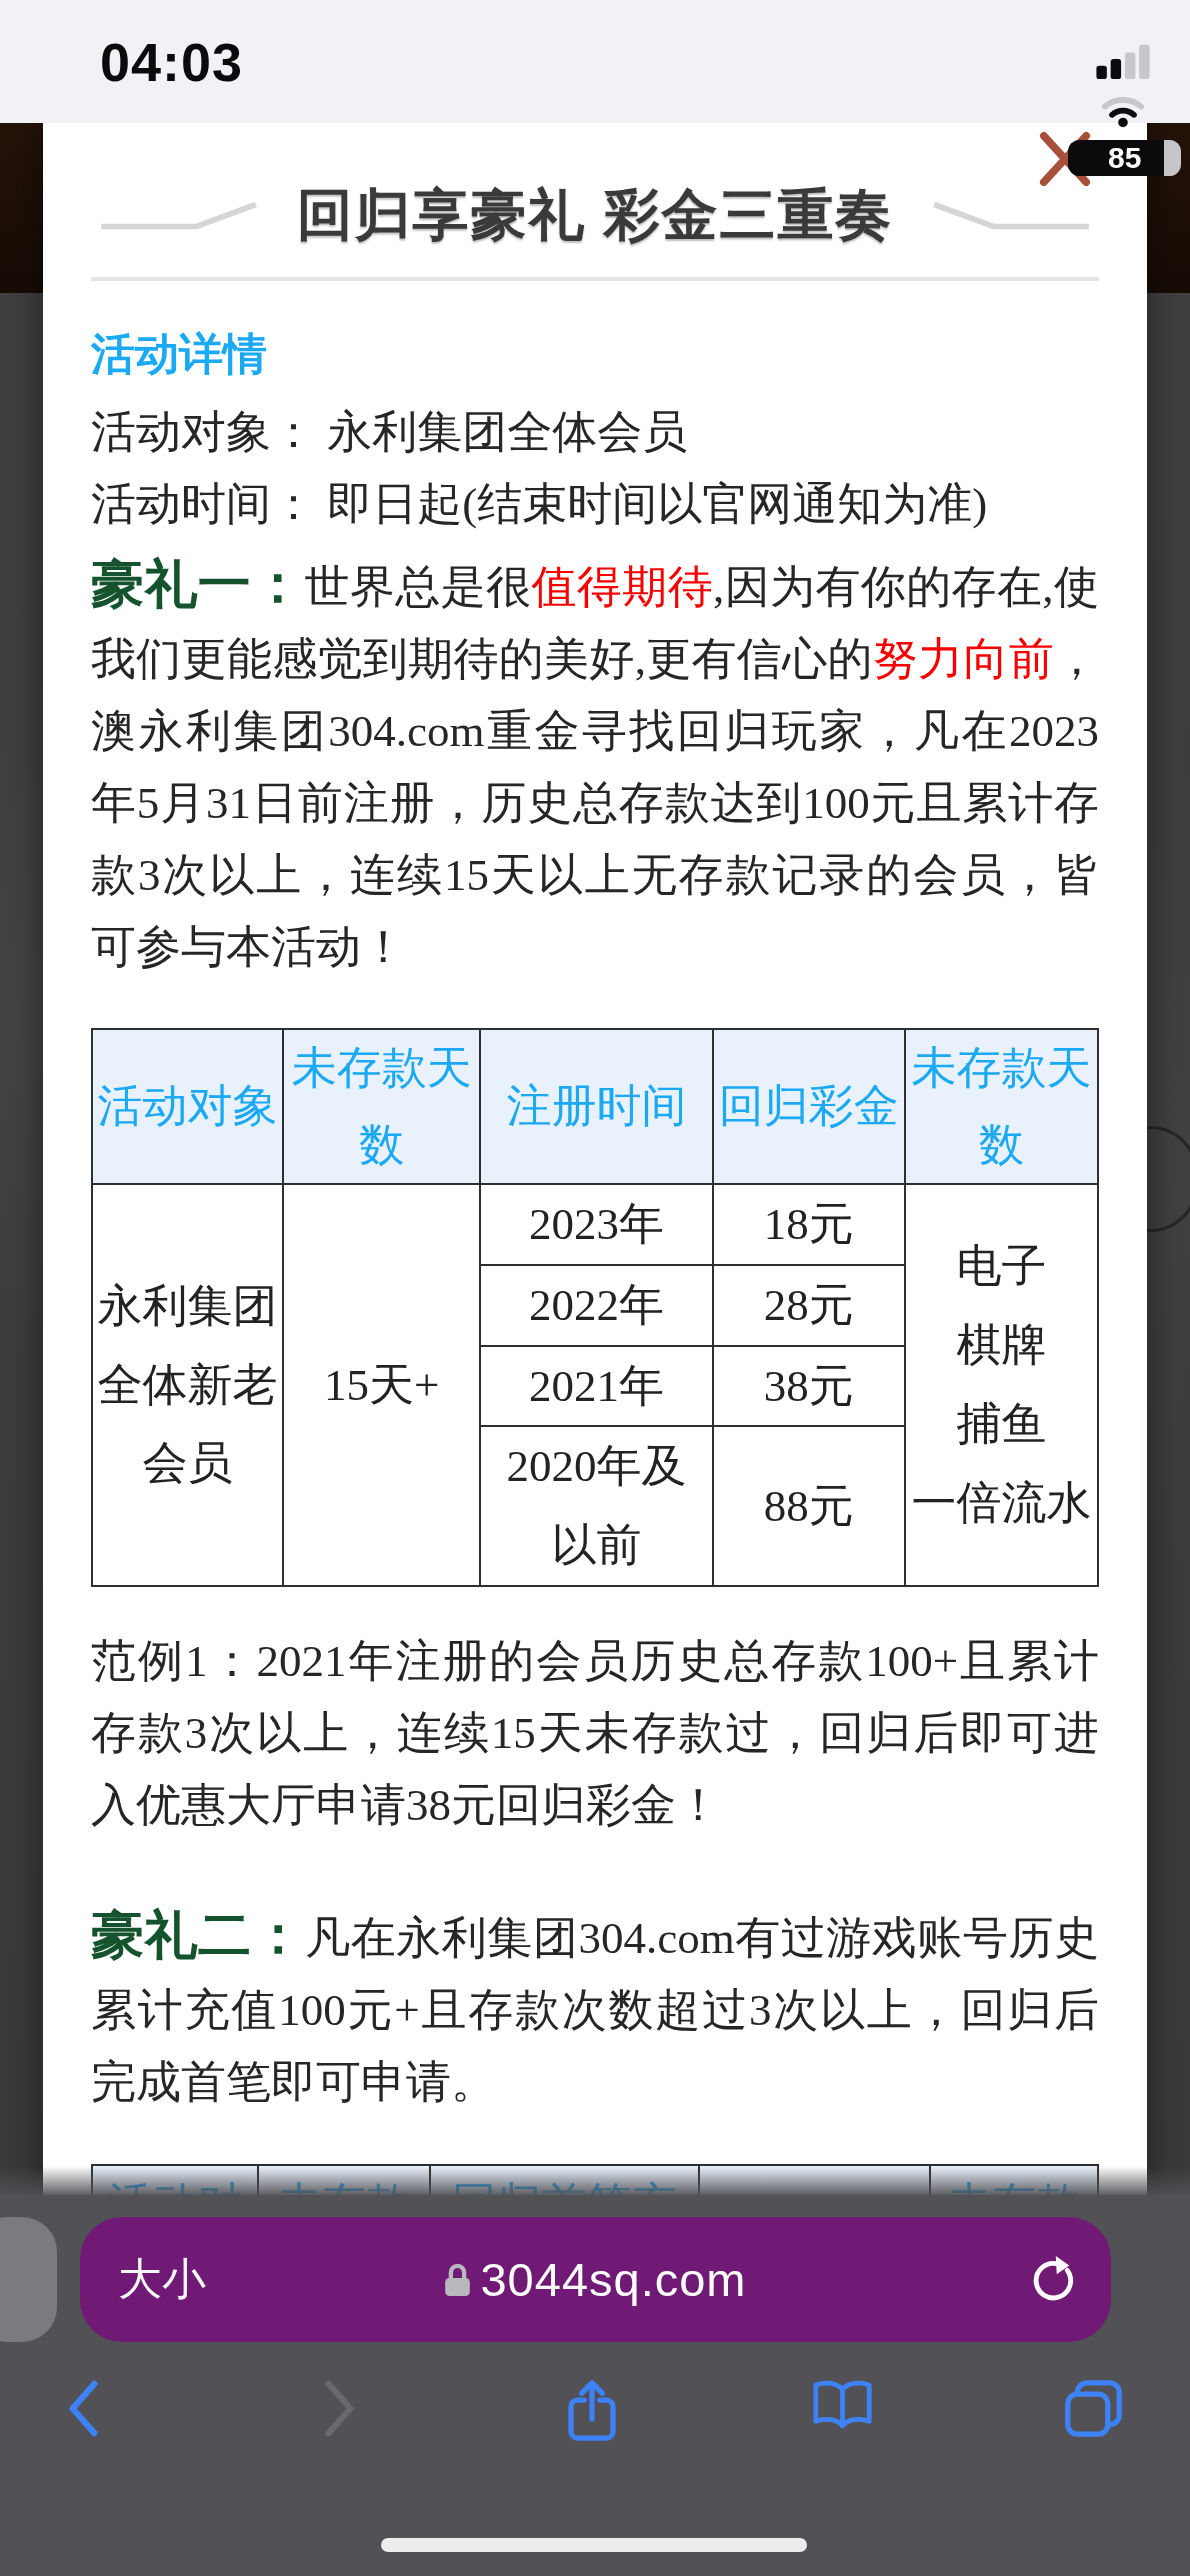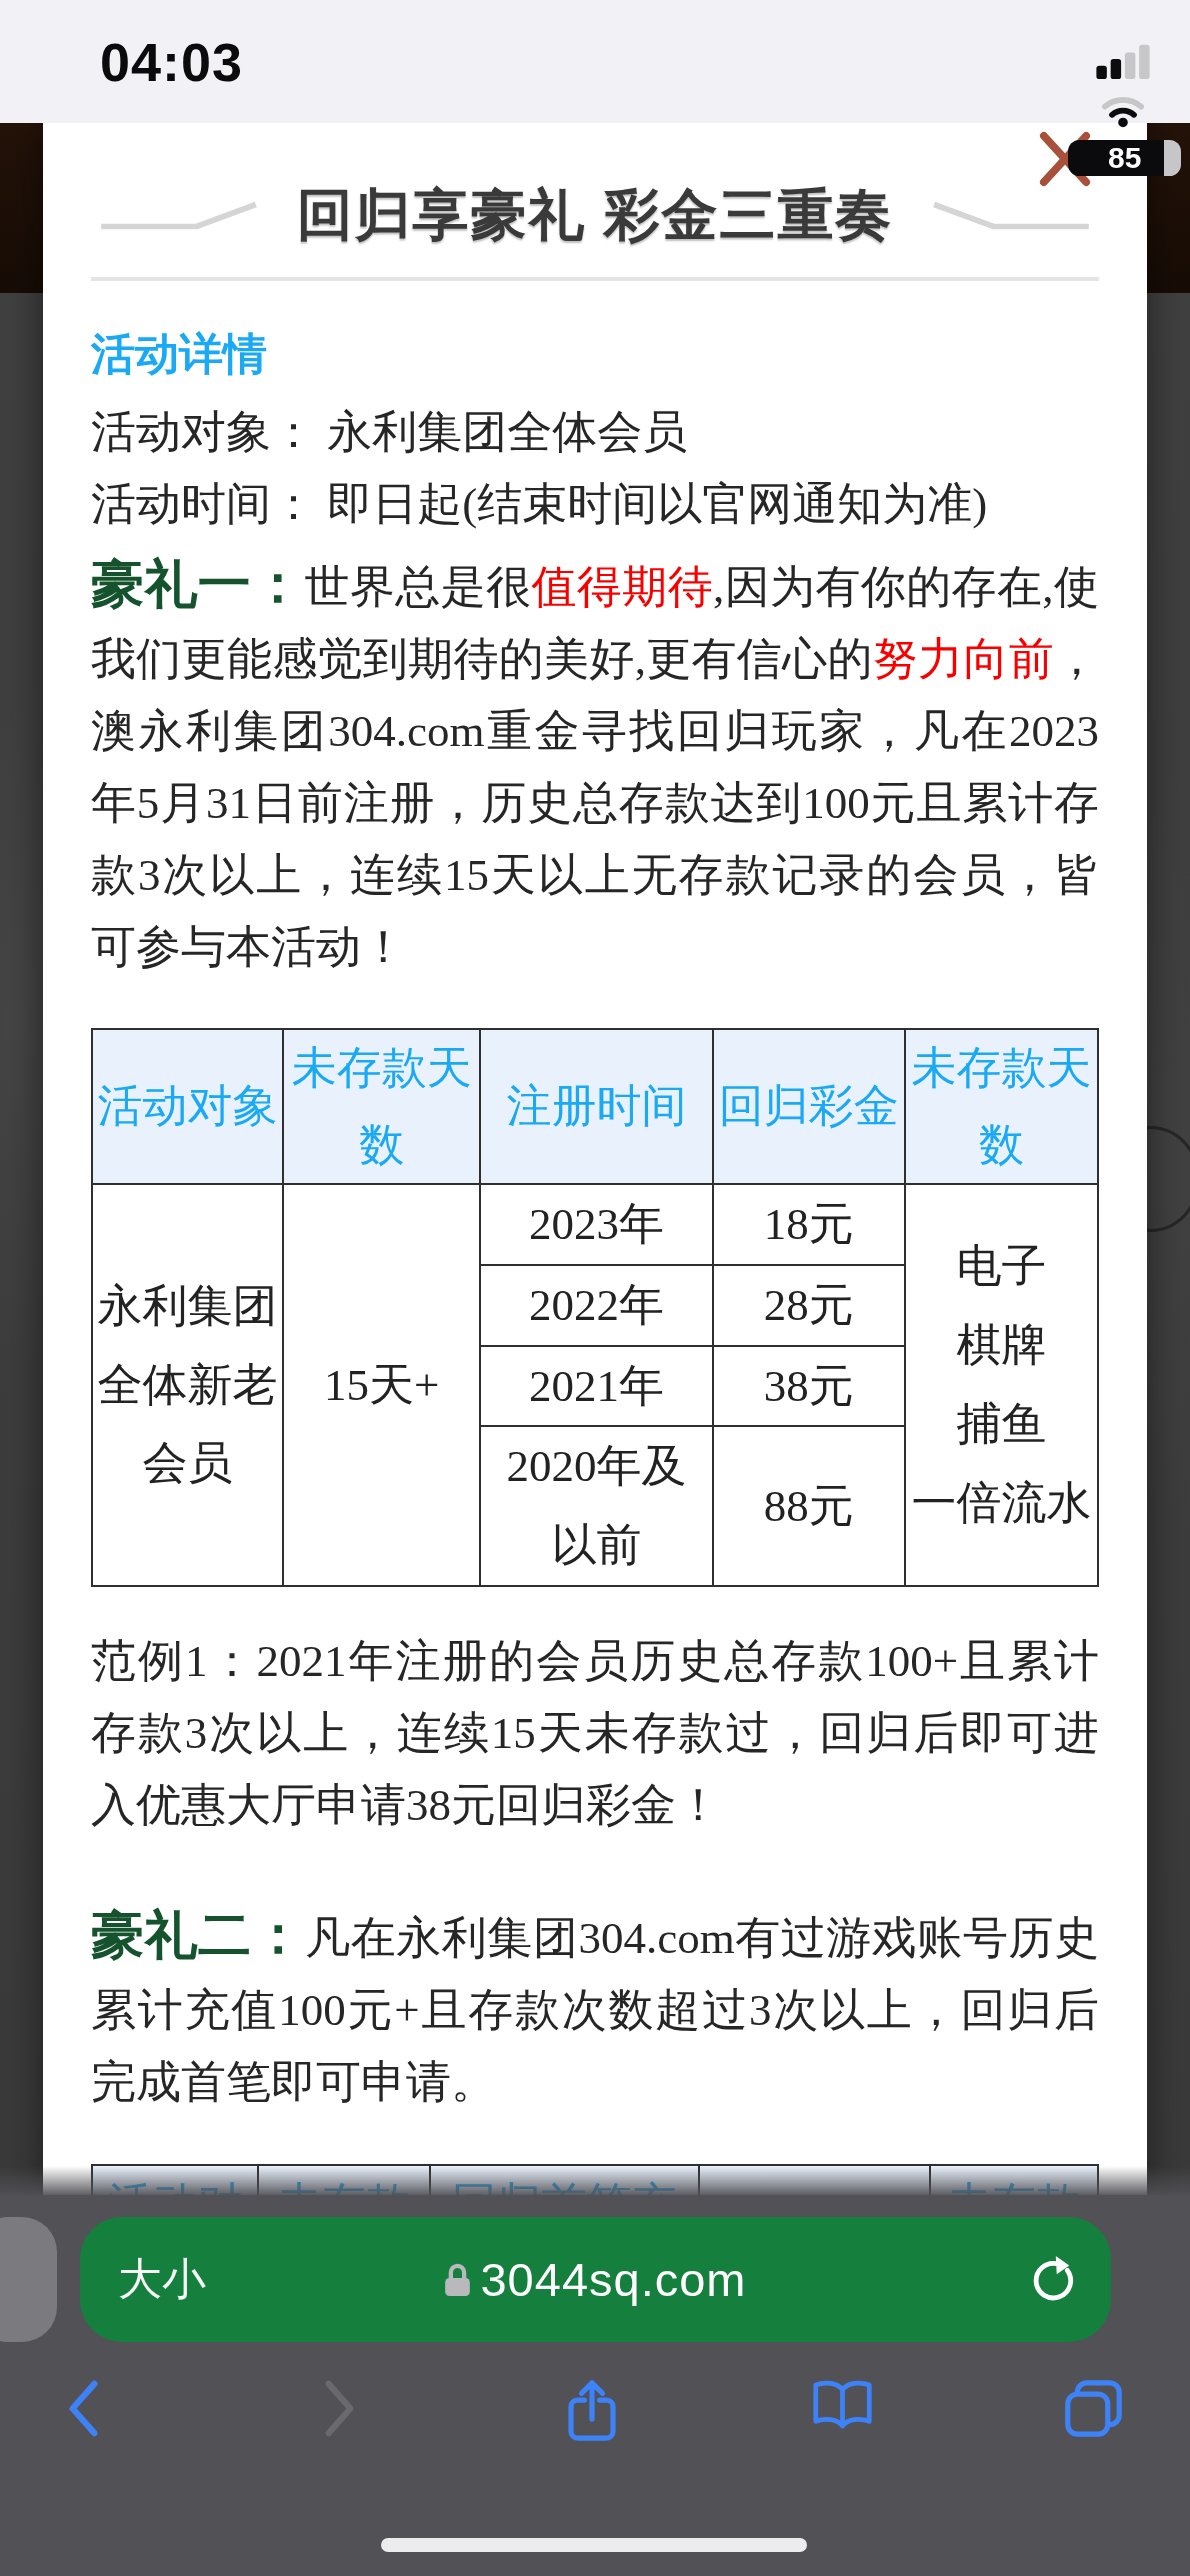--- a/index.html
+++ b/index.html
@@ -63,21 +63,21 @@
   .t2 td{height:107px;}
   .wager span{display:block;line-height:79px;}
   
   .bottombar{position:absolute;left:0;bottom:0;width:100%;height:381px;background:#515156;
     z-index:30;}
   .bar-fade{position:absolute;left:0;top:-29px;width:100%;height:29px;
     background:linear-gradient(180deg,rgba(81,81,86,0),rgba(81,81,86,.92));}
   .tab-edge{position:absolute;left:-27px;top:22px;width:84px;height:125px;border-radius:35px;
     background:#7b7b7f;}
   .url-pill{position:absolute;left:80px;top:22px;width:1031px;height:125px;border-radius:42px;
-    background:#15803d;display:flex;align-items:center;}
+    background:#701a75;display:flex;align-items:center;}
   .text-size{position:absolute;left:38px;top:0;height:125px;display:flex;align-items:center;
     color:#f7f7f9;font-size:44px;}
   .url-center{margin:0 auto;display:flex;align-items:center;gap:9px;}
   .url-text{color:#ffffff;font-size:47px;letter-spacing:1px;}
   .reload{position:absolute;right:36px;top:0;height:125px;display:flex;align-items:center;}
   .toolbar-icon{position:absolute;top:184px;}
   .ti-back{left:65px;}
   .ti-fwd{left:322px;}
   .ti-share{left:567px;}
   .ti-book{left:811px;}

